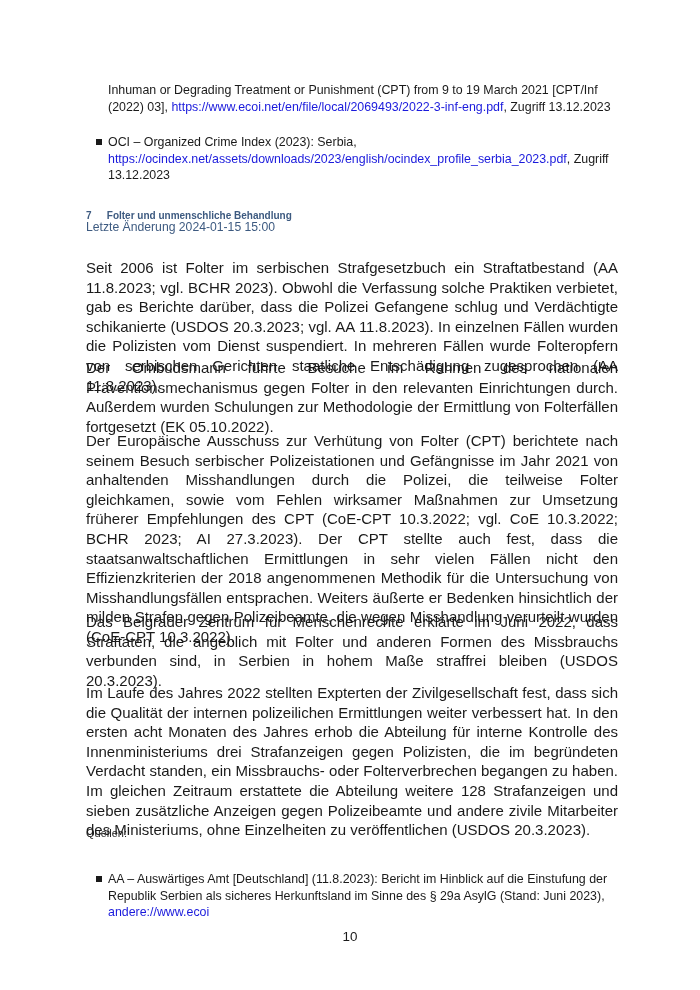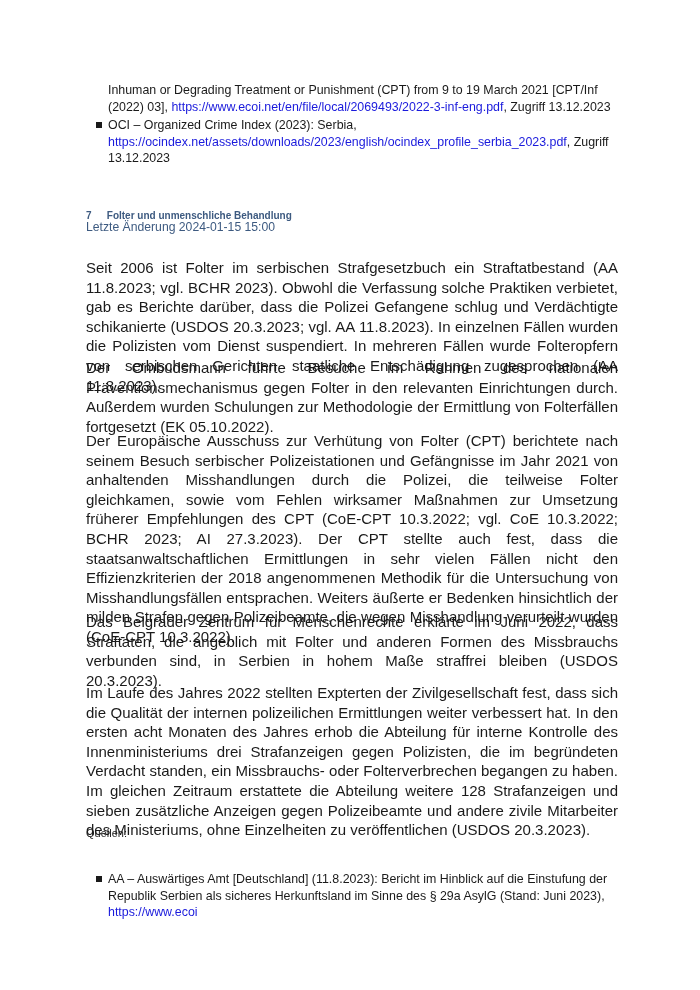--- a/index.html
+++ b/index.html
@@ -4,21 +4,21 @@
   <style>
     html, body { margin: 0; padding: 0; background: #ffffff; }
     body {
       width: 700px; height: 990px; position: relative; overflow: hidden;
       font-family: "Liberation Sans", sans-serif; color: #1a1a1a;
     }
     .page { position: absolute; left: 0; top: 0; width: 700px; height: 990px; }
     .refs { position: absolute; left: 96px; top: 82px; width: 524px; font-size: 12.4px; line-height: 16.6px; }
     .refs .cont { margin-left: 12px; }
     .refs ul { list-style: none; margin: 0; padding: 0; }
-    .refs li { position: relative; padding-left: 12px; margin-top: 2px; }
+    .refs li { position: relative; padding-left: 12px; margin-top: 19px; }
     .bullet { position: absolute; left: 0; top: 5px; width: 6px; height: 6px; background: #1a1a1a; display: inline-block; }
     a, .link { color: #1a1adc; text-decoration: none; }
     .heading { position: absolute; left: 86px; top: 210px; font-size: 10px; font-weight: bold; color: #3d5a80; }
     .heading .num { display: inline-block; width: 18px; }
     .updated { position: absolute; left: 86px; top: 220px; font-size: 12.2px; color: #3d5a80; }
     .para { position: absolute; left: 86px; width: 532px; font-size: 15px; line-height: 19.6px; text-align: justify; margin: 0; }
     .quellen { position: absolute; left: 86px; top: 827px; font-size: 11px; }
     .src { position: absolute; left: 96px; top: 871px; width: 524px; font-size: 12.4px; line-height: 16.6px; }
     .src li { position: relative; padding-left: 12px; list-style: none; }
     .src ul { margin: 0; padding: 0; }
@@ -52,18 +52,19 @@
   <p class="para" style="top:431px;">Der Europäische Ausschuss zur Verhütung von Folter (CPT) berichtete nach seinem Besuch serbischer Polizeistationen und Gefängnisse im Jahr 2021 von anhaltenden Misshandlungen durch die Polizei, die teilweise Folter gleichkamen, sowie vom Fehlen wirksamer Maßnahmen zur Umsetzung früherer Empfehlungen des CPT (CoE-CPT 10.3.2022; vgl. CoE 10.3.2022; BCHR 2023; AI 27.3.2023). Der CPT stellte auch fest, dass die staatsanwaltschaftlichen Ermittlungen in sehr vielen Fällen nicht den Effizienzkriterien der 2018 angenommenen Methodik für die Untersuchung von Misshandlungsfällen entsprachen. Weiters äußerte er Bedenken hinsichtlich der milden Strafen gegen Polizeibeamte, die wegen Misshandlung verurteilt wurden (CoE-CPT 10.3.2022).</p>
   <p class="para" style="top:612px;">Das Belgrader Zentrum für Menschenrechte erklärte im Juni 2022, dass Straftaten, die angeblich mit Folter und anderen Formen des Missbrauchs verbunden sind, in Serbien in hohem Maße straffrei bleiben (USDOS 20.3.2023).</p>
   <p class="para" style="top:683px;">Im Laufe des Jahres 2022 stellten Expterten der Zivilgesellschaft fest, dass sich die Qualität der internen polizeilichen Ermittlungen weiter verbessert hat. In den ersten acht Monaten des Jahres erhob die Abteilung für interne Kontrolle des Innenministeriums drei Strafanzeigen gegen Polizisten, die im begründeten Verdacht standen, ein Missbrauchs- oder Folterverbrechen begangen zu haben. Im gleichen Zeitraum erstattete die Abteilung weitere 128 Strafanzeigen und sieben zusätzliche Anzeigen gegen Polizeibeamte und andere zivile Mitarbeiter des Ministeriums, ohne Einzelheiten zu veröffentlichen (USDOS 20.3.2023).</p>
 
   <div class="quellen">Quellen:</div>
 
   <div class="src">
     <ul>
       <li>
         <span class="bullet"></span>
-        <span>AA – Auswärtiges Amt [Deutschland] (11.8.2023): Bericht im Hinblick auf die Einstufung der Republik Serbien als sicheres Herkunftsland im Sinne des § 29a AsylG (Stand: Juni 2023), </span><a class="link">https://www.ecoi</a>
+        <span>AA – Auswärtiges Amt [Deutschland] (11.8.2023): Bericht im Hinblick auf die Einstufung der Republik Serbien als sicheres Herkunftsland im Sinne des § 29a AsylG (Stand: Juni 2023), </span><a class="link">andere://www.ecoi</a>
       </li>
     </ul>
   </div>
 
+  <div class="pagenum">10</div>
 </div>
 
 </body></html>

